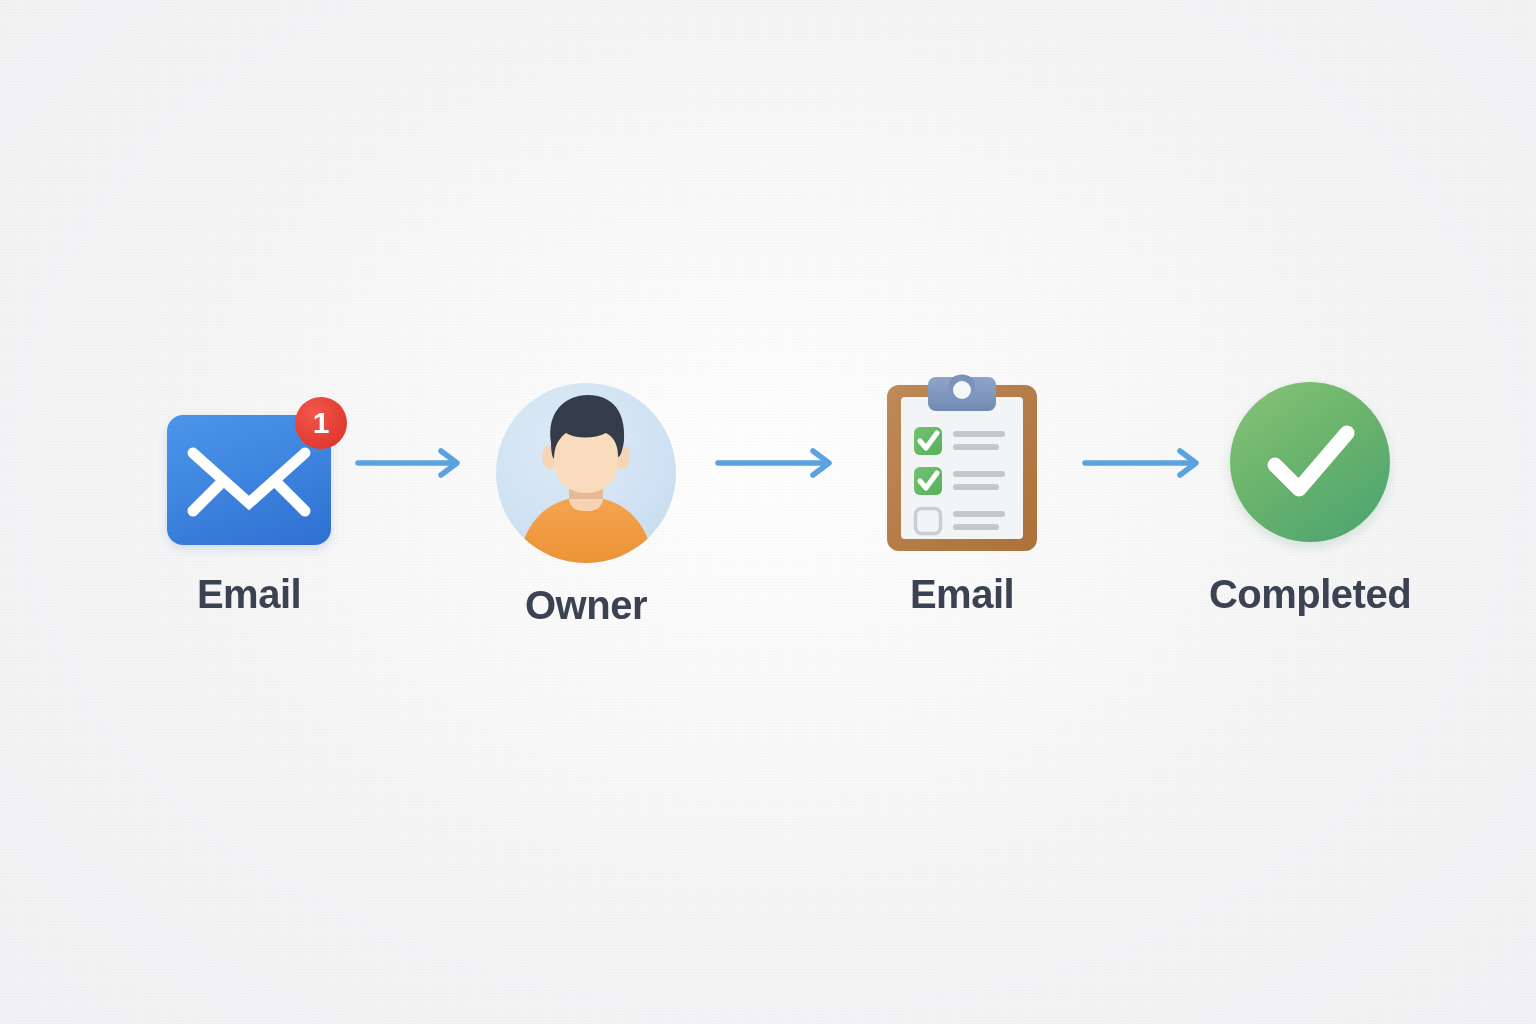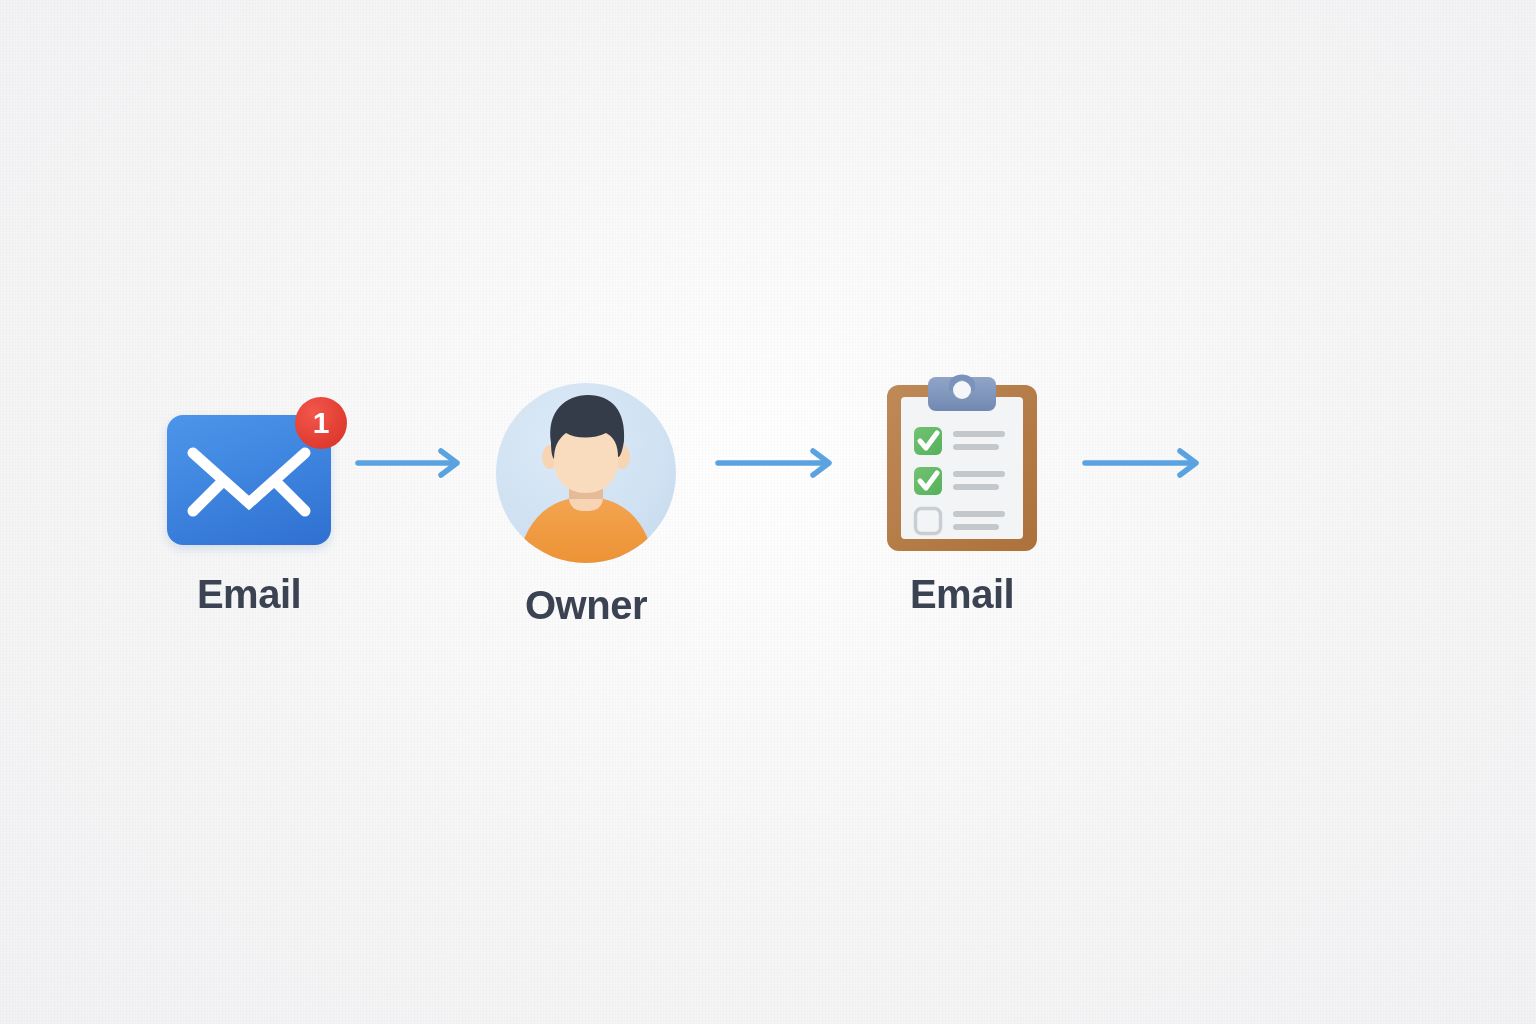--- a/index.html
+++ b/index.html
@@ -259,14 +259,24 @@
 
   <div class="arrow" id="arrow-3">
     <svg width="128" height="32" viewBox="0 0 128 32">
       <g stroke="#5ba3e0" stroke-width="5.5" fill="none" stroke-linecap="round" stroke-linejoin="round">
         <line x1="3" y1="16" x2="112" y2="16"></line>
         <polyline points="98,4 114,16 98,28"></polyline>
       </g>
     </svg>
   </div>
 
+  <div class="step" id="step-completed">
+    <div class="icon-wrap">
+      <div class="completed">
+        <svg width="110" height="110" viewBox="0 0 110 110">
+          <polyline points="20,58 44,82 92,26" stroke="#ffffff" stroke-width="15" fill="none" stroke-linecap="round" stroke-linejoin="round"></polyline>
+        </svg>
+      </div>
+    </div>
+    <div class="step-label">Completed</div>
+  </div>
 
 </div>
 
 </body></html>

